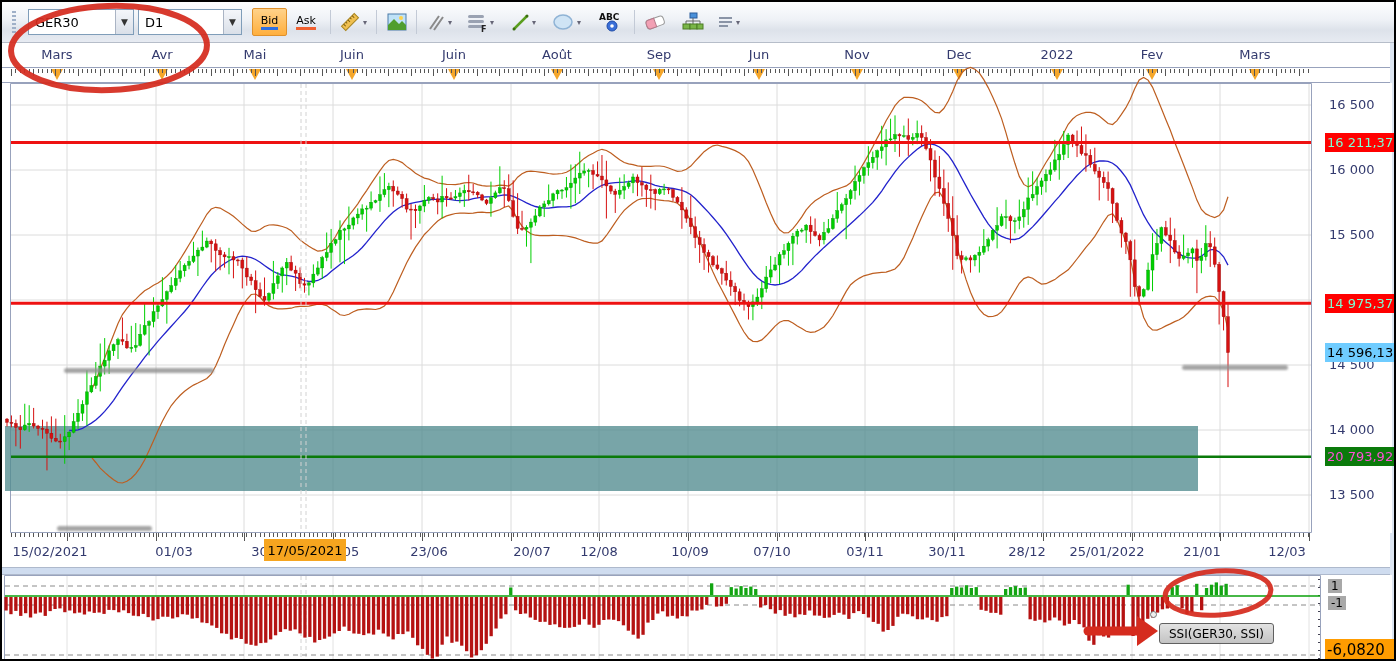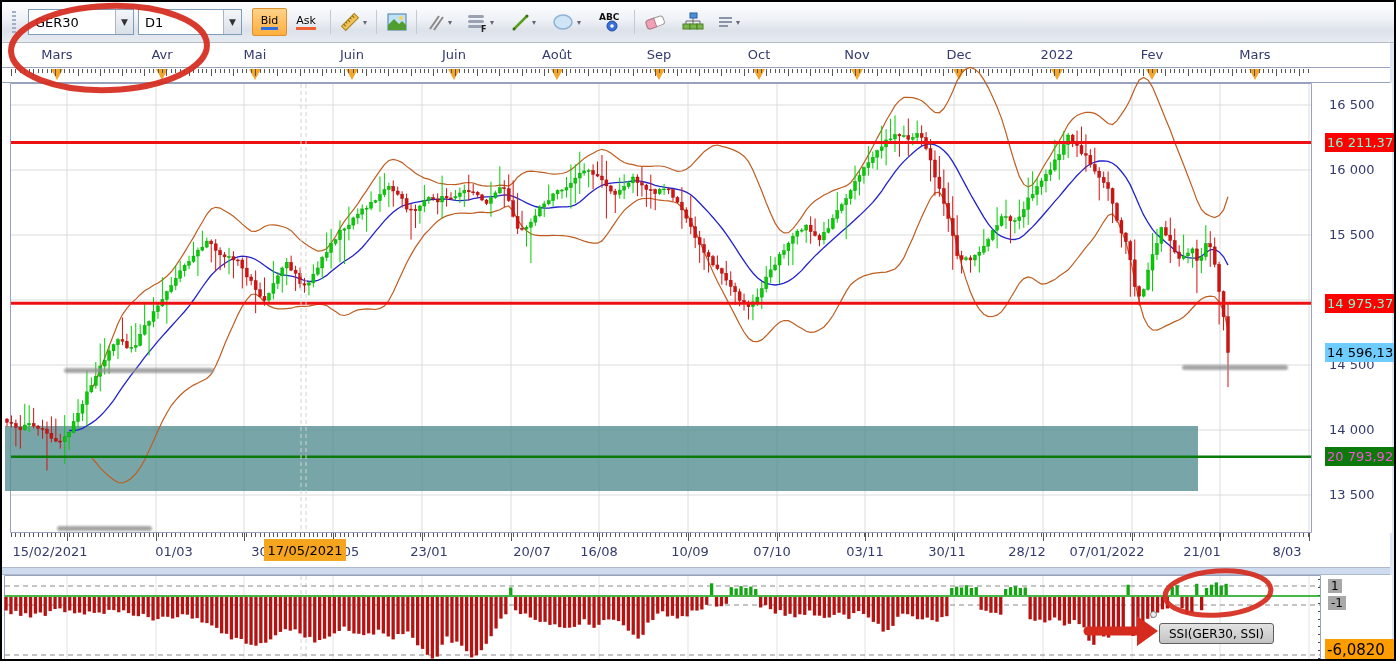--- a/index.html
+++ b/index.html
@@ -172,21 +172,21 @@
   </div>
 
   <div id="month-row">
       <span class="month-label" style="left: 55px;">Mars</span>
       <span class="month-label" style="left: 160px;">Avr</span>
       <span class="month-label" style="left: 253px;">Mai</span>
       <span class="month-label" style="left: 350px;">Juin</span>
       <span class="month-label" style="left: 452px;">Juin</span>
       <span class="month-label" style="left: 555px;">Août</span>
       <span class="month-label" style="left: 657px;">Sep</span>
-      <span class="month-label" style="left: 757px;">Oct</span>
+      <span class="month-label" style="left: 757px;">Jun</span>
       <span class="month-label" style="left: 855px;">Nov</span>
       <span class="month-label" style="left: 957px;">Dec</span>
       <span class="month-label" style="left: 1055px;">2022</span>
       <span class="month-label" style="left: 1150px;">Fev</span>
       <span class="month-label" style="left: 1253px;">Mars</span>
     </div>
   <div id="month-ruler">
       <div class="mtri" style="left: 55px;"></div>
       <div class="mtri" style="left: 160px;"></div>
       <div class="mtri" style="left: 253px;"></div>
@@ -804,31 +804,31 @@
       <div class="tick" style="left: 863px; top: 0px; height: 8px;"></div>
       <div class="tick" style="left: 952px; top: 0px; height: 8px;"></div>
       <div class="tick" style="left: 1041px; top: 0px; height: 8px;"></div>
       <div class="tick" style="left: 1130px; top: 0px; height: 8px;"></div>
       <div class="tick" style="left: 1218px; top: 0px; height: 8px;"></div>
       <div class="tick" style="left: 1307px; top: 0px; height: 8px;"></div>
       <span class="date-label" style="left: 48px;">15/02/2021</span>
       <span class="date-label" style="left: 172px;">01/03</span>
       <span class="date-label" style="left: 268px;">30/04</span>
       <span class="date-label" style="left: 349px;">05</span>
-      <span class="date-label" style="left: 427px;">23/01</span>
+      <span class="date-label" style="left: 427px;">23/06</span>
       <span class="date-label" style="left: 530px;">20/07</span>
-      <span class="date-label" style="left: 597px;">16/08</span>
+      <span class="date-label" style="left: 597px;">12/08</span>
       <span class="date-label" style="left: 688px;">10/09</span>
       <span class="date-label" style="left: 770px;">07/10</span>
       <span class="date-label" style="left: 863px;">03/11</span>
       <span class="date-label" style="left: 945px;">30/11</span>
       <span class="date-label" style="left: 1025px;">28/12</span>
-      <span class="date-label" style="left: 1105px;">07/01/2022</span>
+      <span class="date-label" style="left: 1105px;">25/01/2022</span>
       <span class="date-label" style="left: 1200px;">21/01</span>
-      <span class="date-label" style="left: 1285px;">8/03</span>
+      <span class="date-label" style="left: 1285px;">12/03</span>
     </div>
   <div id="separator-band"></div>
   <div id="ssi-bg"></div>
   <div id="ssi-axis"></div>
   <div id="right-gutter"></div>
 
   <div id="ssi-handle"></div>
   <div id="ssi-tooltip">SSI(GER30, SSI)</div>
 
   <svg id="gfx" width="1396" height="661">

